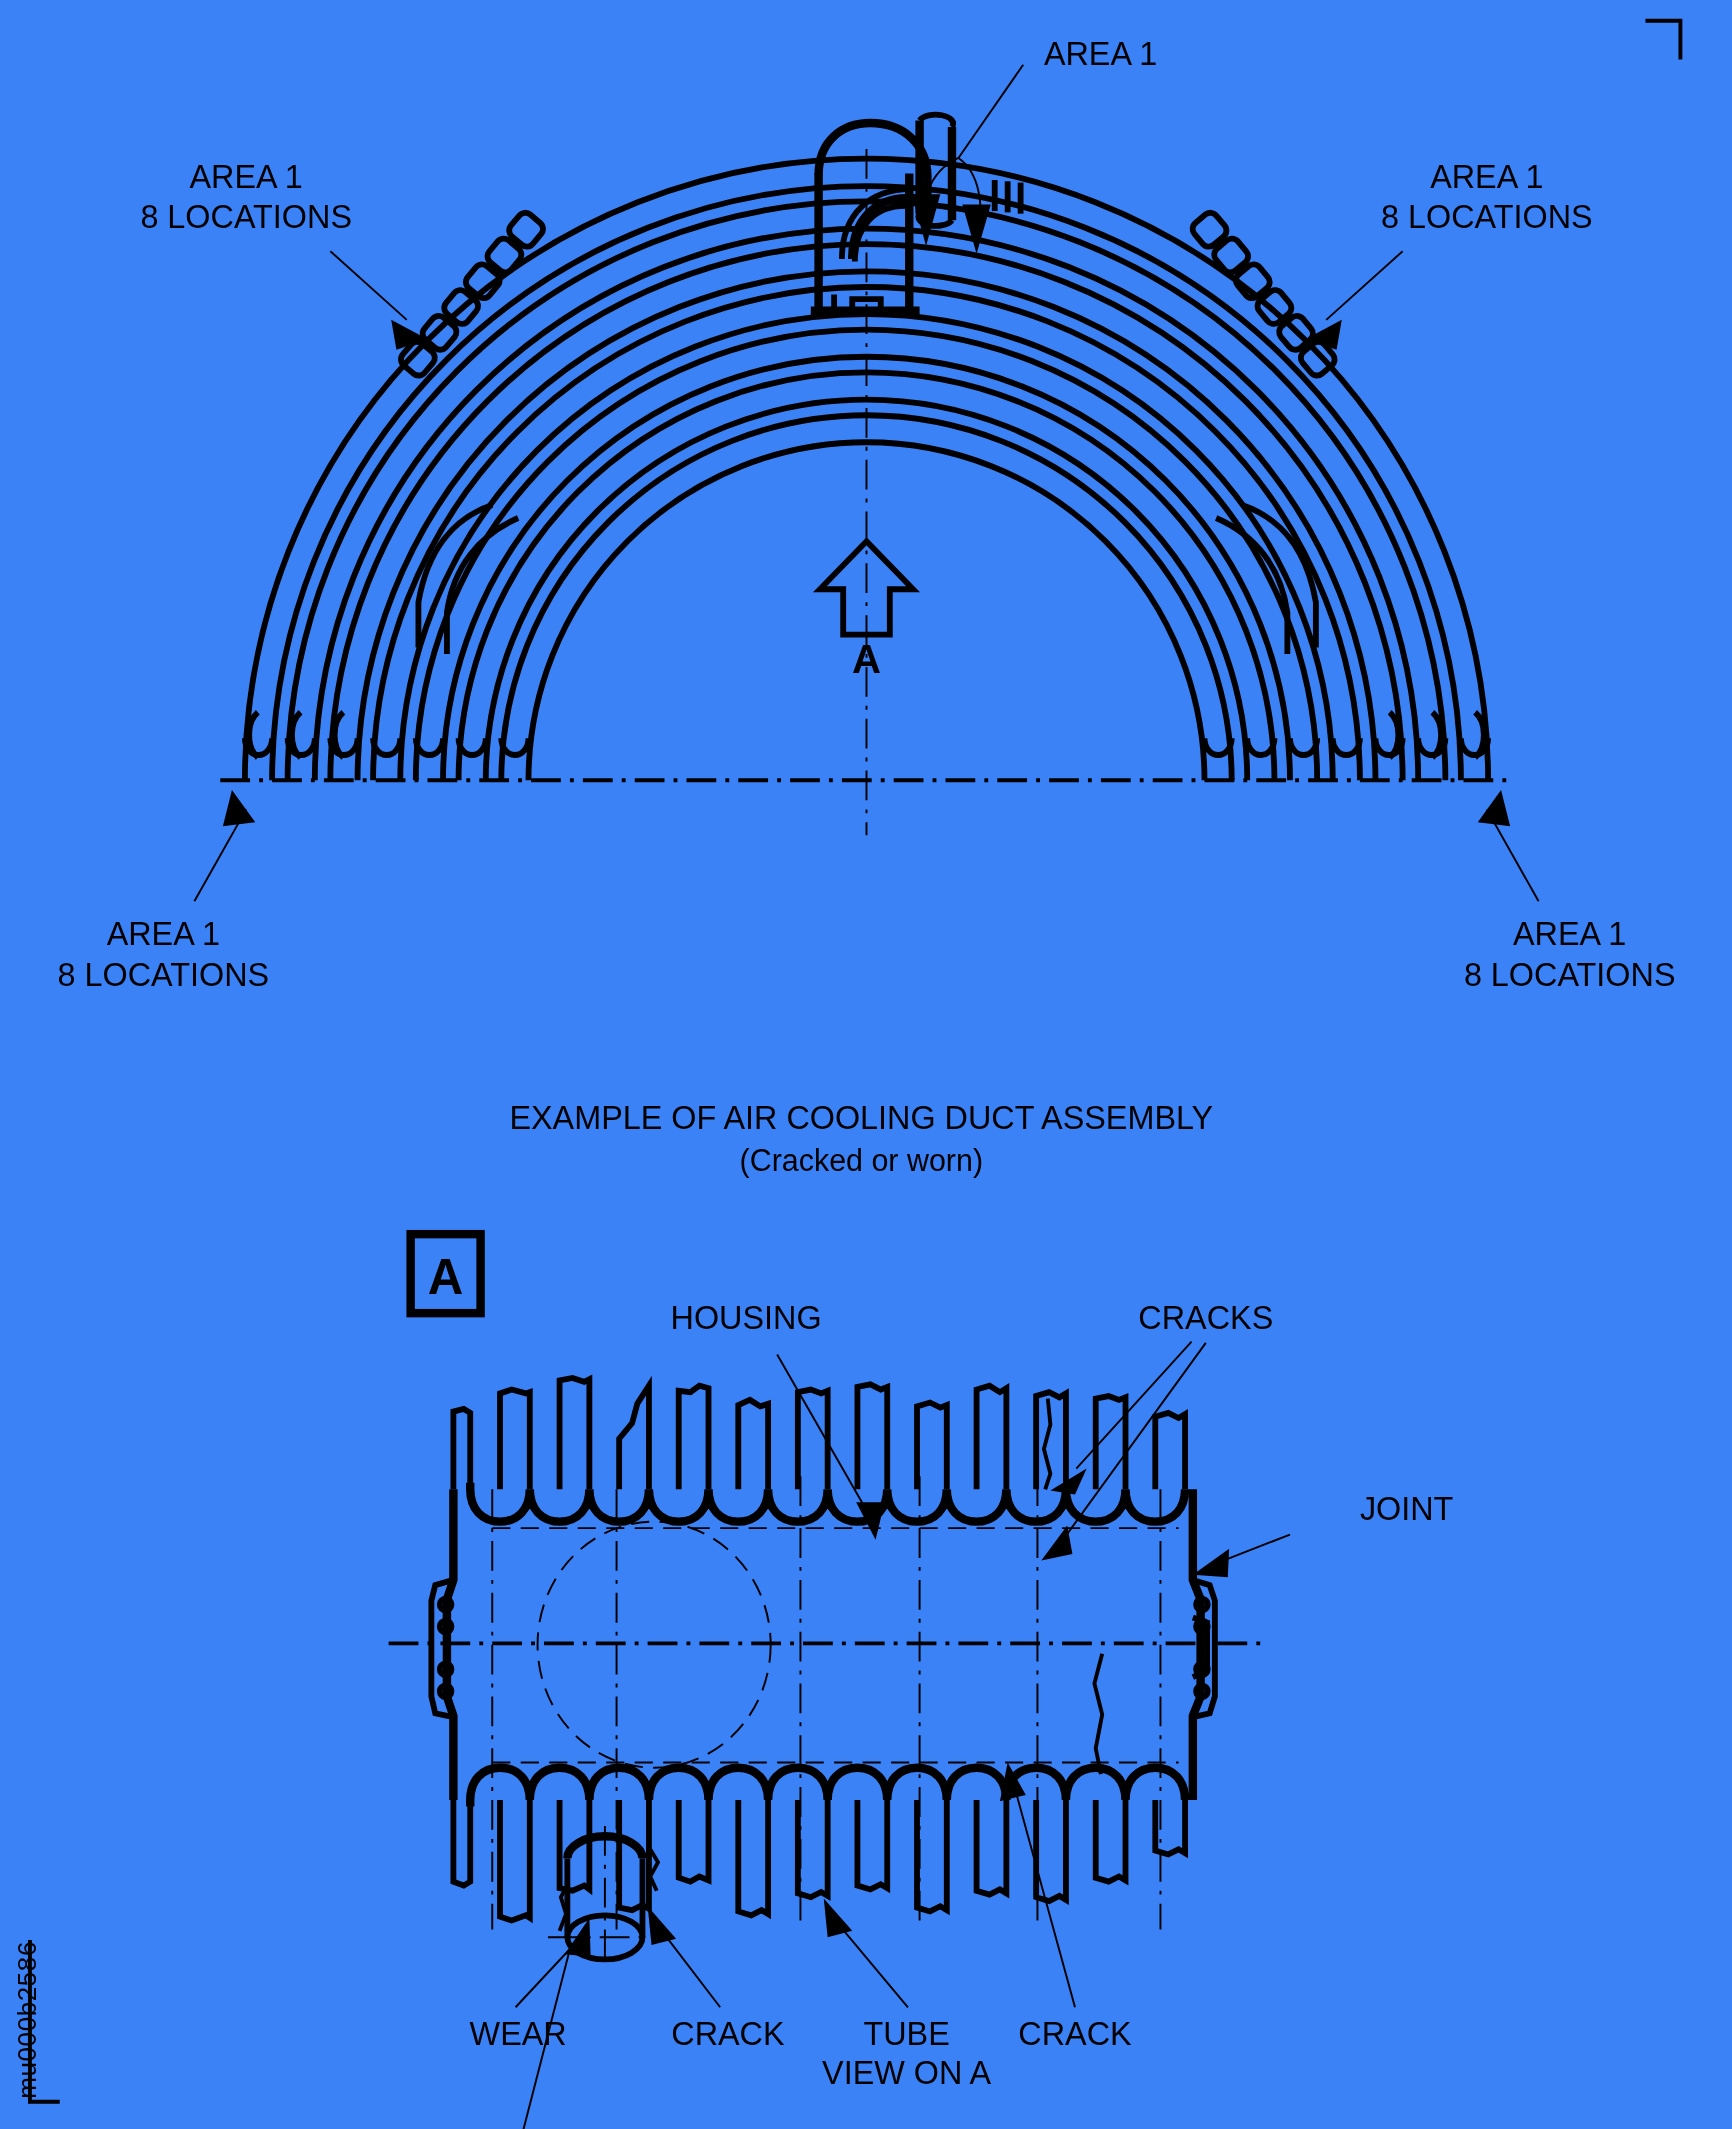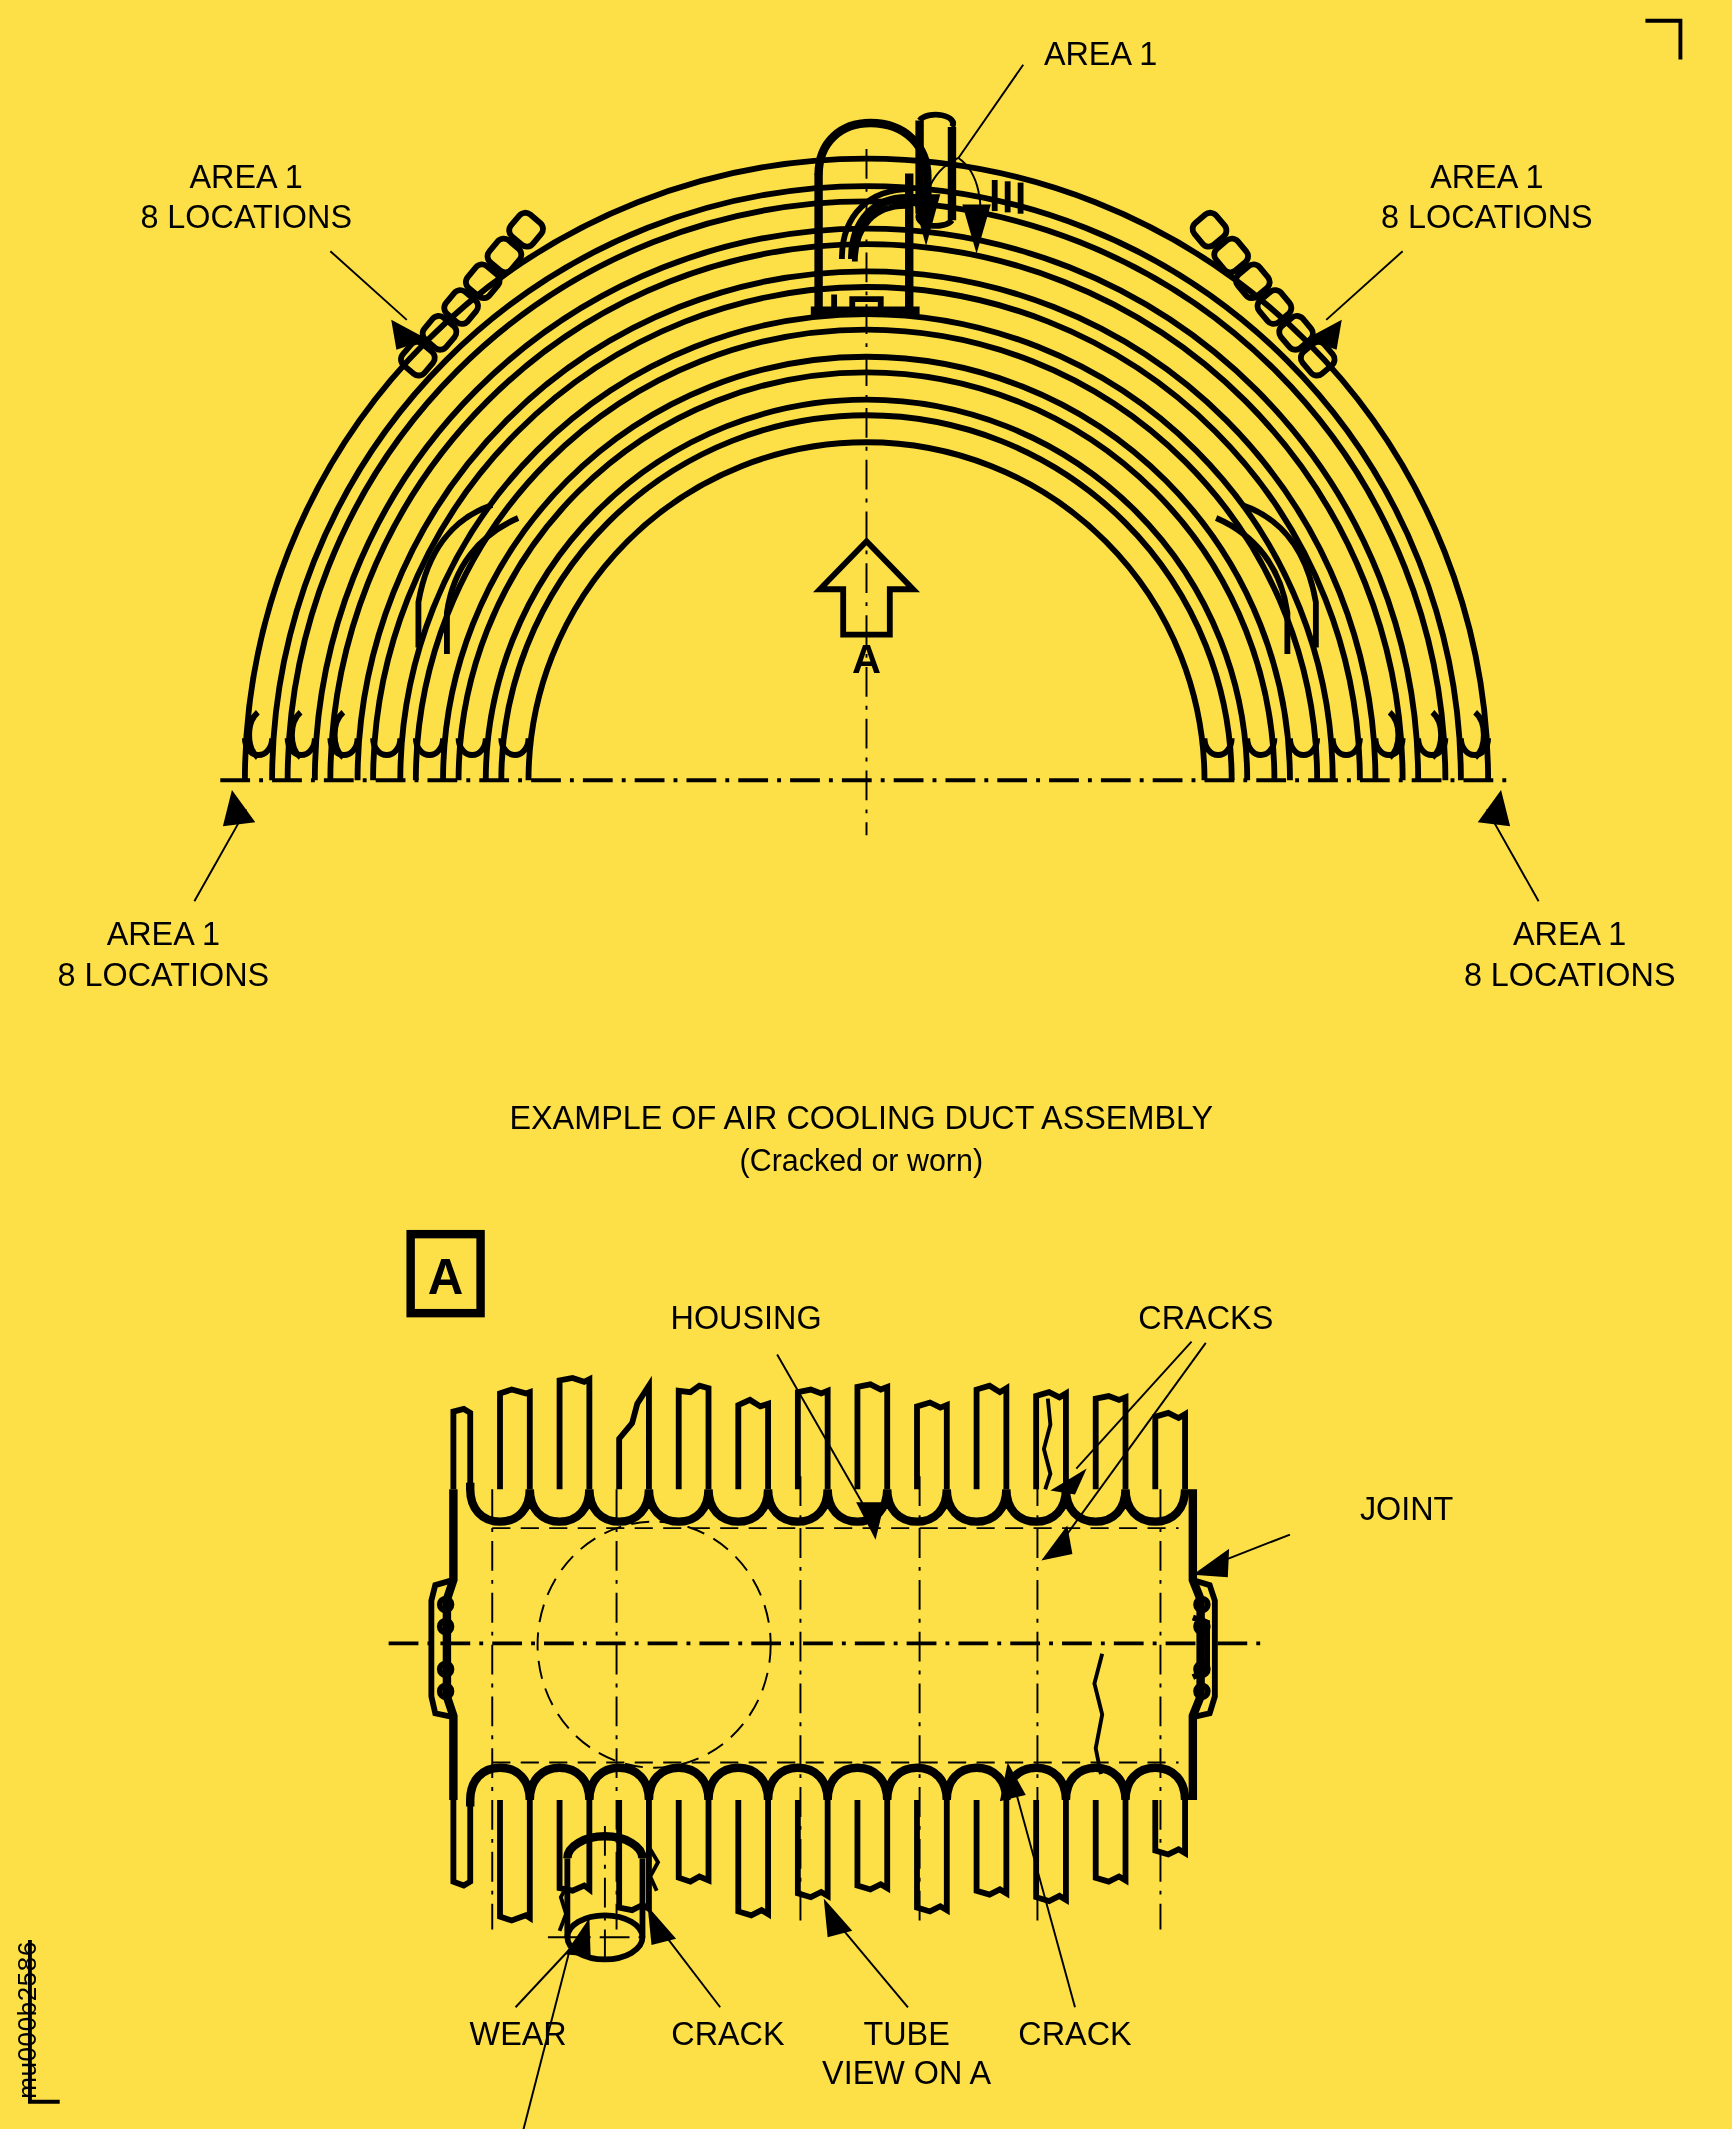--- a/index.html
+++ b/index.html
@@ -5,21 +5,21 @@
 <style>
   html,body{margin:0;padding:0;background:#fff;}
   body{
     font-family:"Liberation Sans", sans-serif;
     color:#000;
   }
   #page{
     position:relative;
     width:1733px;
     height:2129px;
-    background:#fde047;
+    background:#3b82f6;
     overflow:hidden;
   }
   #page svg{position:absolute;left:0;top:0;width:1733px;height:2129px;}
   .lbl{font-family:"Liberation Sans", sans-serif;fill:#000;}
   .t44{font-size:50px;}
   .t-title{font-size:50px;}
   .t-sub{font-size:47px;}
   .bold{font-weight:bold;}
   .ln{stroke:#000;fill:none;}
   .thin{stroke-width:3;}

